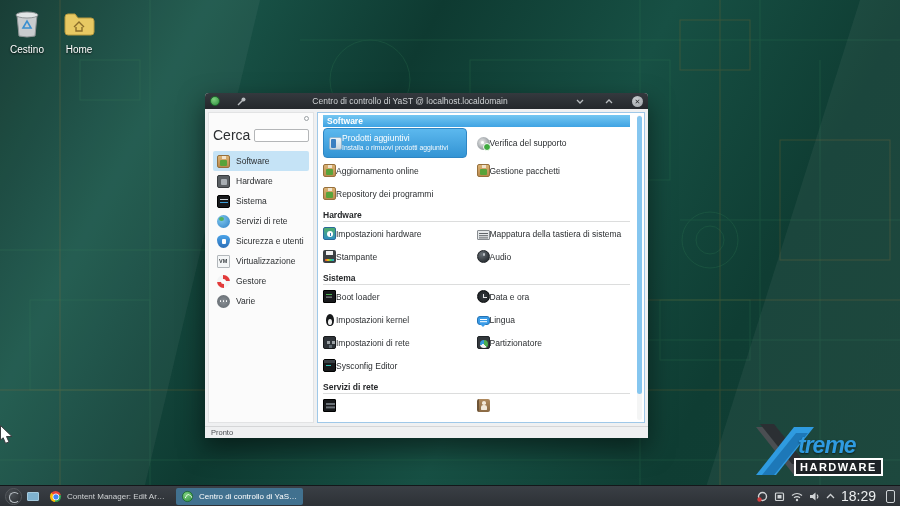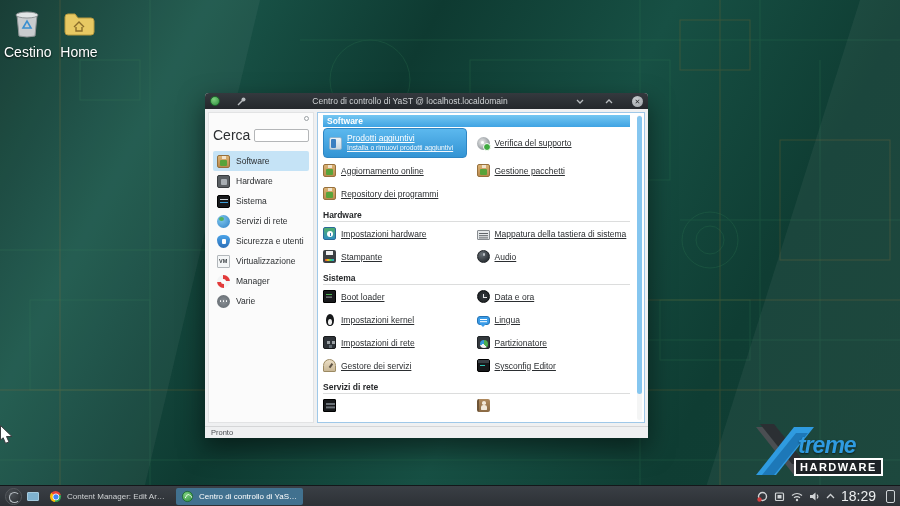--- a/index.html
+++ b/index.html
@@ -3,21 +3,21 @@
 <meta charset="utf-8">
 <style>
   * { margin:0; padding:0; box-sizing:border-box; }
   html,body { width:900px; height:506px; overflow:hidden; }
   body { font-family:"Liberation Sans","DejaVu Sans",sans-serif; position:relative;
          background:linear-gradient(118deg,#0d352c 0%,#1a564a 18%,#0e3a31 38%,#175044 58%,#0f3d33 78%,#123f35 100%); }
   .bg-svg { position:absolute; inset:0; }
 
   
   .desk-icon { position:absolute; width:46px; text-align:center; }
-  .desk-icon .lbl { color:#fff; font-size:14px; text-shadow:0 1px 2px rgba(0,0,0,.85); display:block; margin-top:2px; }
+  .desk-icon .lbl { color:#fff; font-size:10px; text-shadow:0 1px 2px rgba(0,0,0,.85); display:block; margin-top:2px; }
   #icon-trash { left:4px; top:8px; } #icon-home { left:56px; top:8px; }
 
   
   .cursor { position:absolute; left:0; top:425px; }
 
   
   .window { position:absolute; left:205px; top:93px; width:443px; height:345px;
             box-shadow:0 10px 26px rgba(0,0,0,.5); border-radius:4px 4px 0 0; background:#eff0f1; }
   .titlebar { height:16px; background:linear-gradient(#34393e,#24282c); border-radius:4px 4px 0 0;
               display:flex; align-items:center; padding:0 5px; gap:17px; }
@@ -39,21 +39,21 @@
   .side-item { display:flex; align-items:center; gap:6px; padding:3.5px 4px; font-size:8.5px; color:#2b2e31; border-radius:2px; }
   .side-item.sel { background:#c5e3f6; }
 
   
   .mainpane { flex:1; background:#fff; border:1px solid #9fc8e8; position:relative; overflow:hidden; padding:2px 14px 0 5px; }
   .scrollbar { position:absolute; top:2px; bottom:2px; right:2px; width:5px; background:#f4f5f5; border-radius:3px; }
   .scroll-thumb { position:absolute; top:1px; width:5px; height:91%; background:#85c6ef; border-radius:3px; }
   .sec-header { font-weight:bold; font-size:8.5px; color:#26282a; border-bottom:1px solid #dcdddd; margin-top:5px; padding-bottom:1px; line-height:10px; }
   .sec-header.hl { background:linear-gradient(180deg,#74c7f2,#3fa3e3); color:#fff; border-bottom:none; padding:1px 4px; margin-top:0; }
   .grid { display:grid; grid-template-columns:1fr 1fr; }
-  .gi { display:flex; align-items:center; gap:5px; min-height:23px; font-size:8.5px; color:#2b2e31; overflow:hidden; white-space:nowrap;text-decoration:underline; }
+  .gi { display:flex; align-items:center; min-height:23px; font-size:8.5px; color:#2b2e31; overflow:hidden; white-space:nowrap; }
   .tile { background:linear-gradient(#5cb8ee,#3394d4); border:1px solid #2e86c4; border-radius:4px; color:#fff;
           padding:2px 5px; margin:1px 10px 1px 0; min-height:30px; }
   .tcol { display:flex; flex-direction:column; line-height:1.25; }
   .tile-sub { font-size:6.8px; opacity:.95; }
 
   
   .icn { width:13px; height:13px; position:relative; flex:none; display:inline-block; }
   .icn::before,.icn::after { content:""; position:absolute; }
 
   .i-package,.i-package-update,.i-package-repo,.i-addon2 { background:linear-gradient(#dcb273,#b98a4e); border-radius:2px; border:1px solid #96703c; }
@@ -278,21 +278,21 @@
       <div class="side-item">
         <span class="icn i-shield"></span>
         <span>Sicurezza e utenti</span>
         </div>
       <div class="side-item">
         <span class="icn i-vm"></span>
         <span>Virtualizzazione</span>
         </div>
       <div class="side-item">
         <span class="icn i-lifesaver"></span>
-        <span>Manager</span>
+        <span>Gestore</span>
         </div>
       <div class="side-item">
         <span class="icn i-misc"></span>
         <span>Varie</span>
         </div>
     </div>
 
     <div class="mainpane">
       <div class="sec-header hl">Software</div>
       <div class="grid">
@@ -359,24 +359,20 @@
           <span class="icn i-language"></span>
           <span>Lingua</span>
           </div>
         <div class="gi">
           <span class="icn i-network"></span>
           <span>Impostazioni di rete</span>
           </div>
         <div class="gi">
           <span class="icn i-partitioner"></span>
           <span>Partizionatore</span>
-          </div>
-        <div class="gi">
-          <span class="icn i-services"></span>
-          <span>Gestore dei servizi</span>
           </div>
         <div class="gi">
           <span class="icn i-sysconfig"></span>
           <span>Sysconfig Editor</span>
           </div>
       </div>
 
       <div class="sec-header">Servizi di rete</div>
       <div class="grid">
         <div class="gi">

